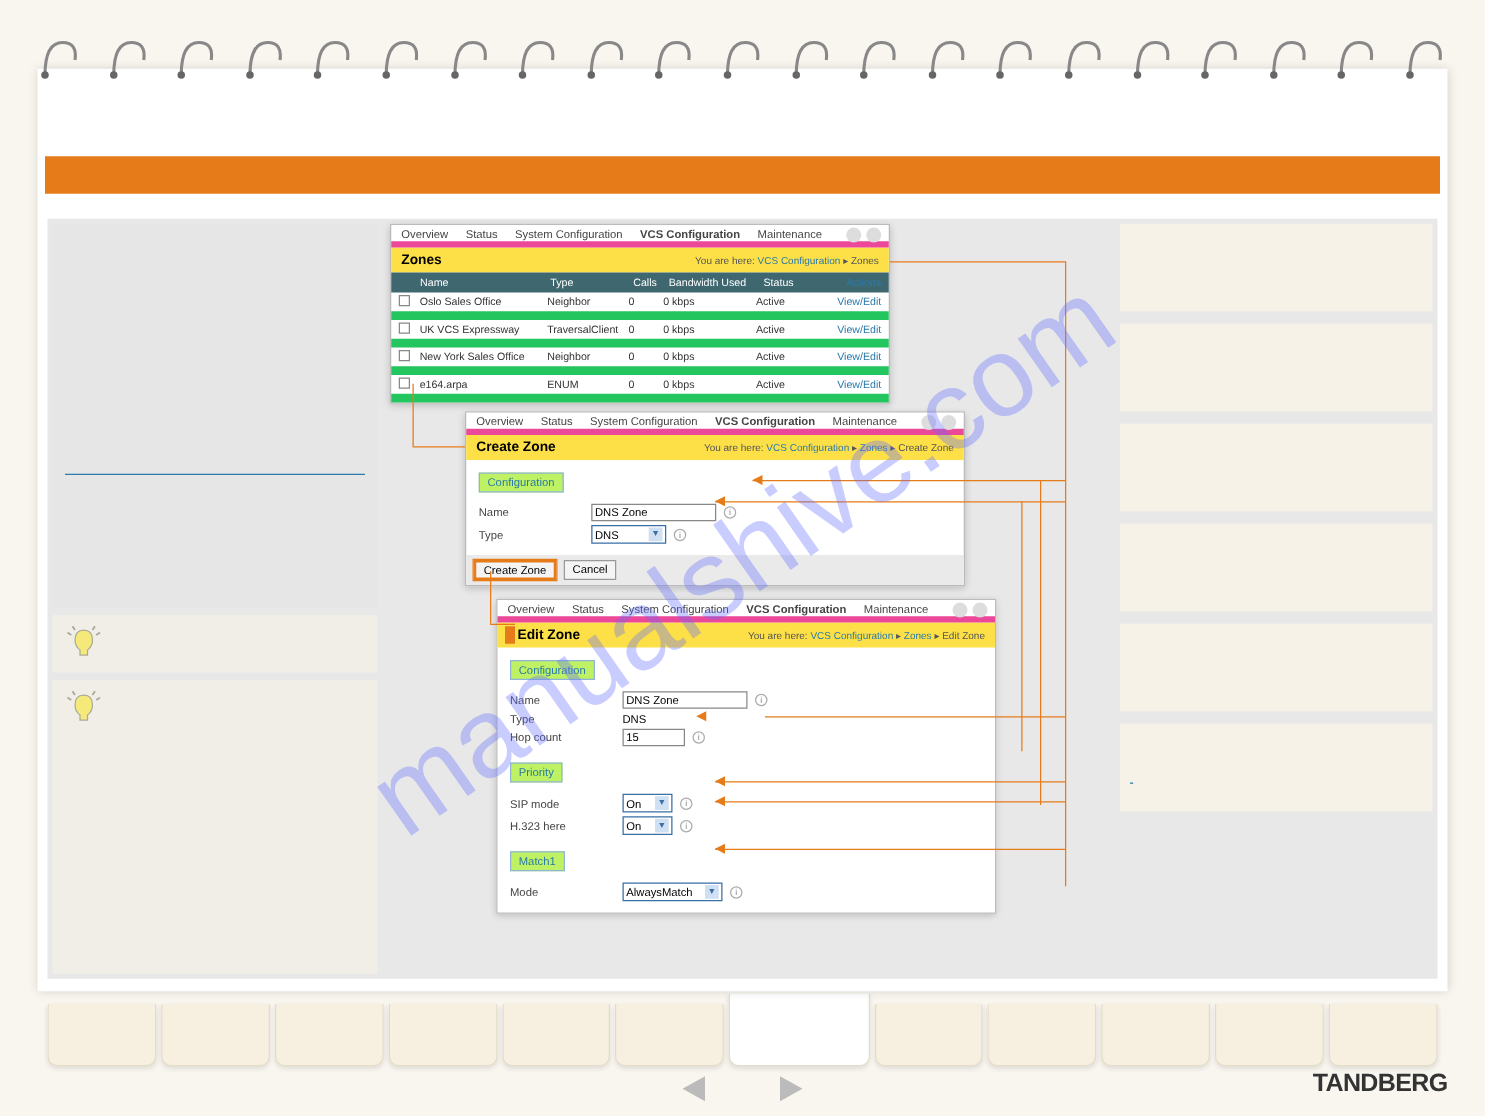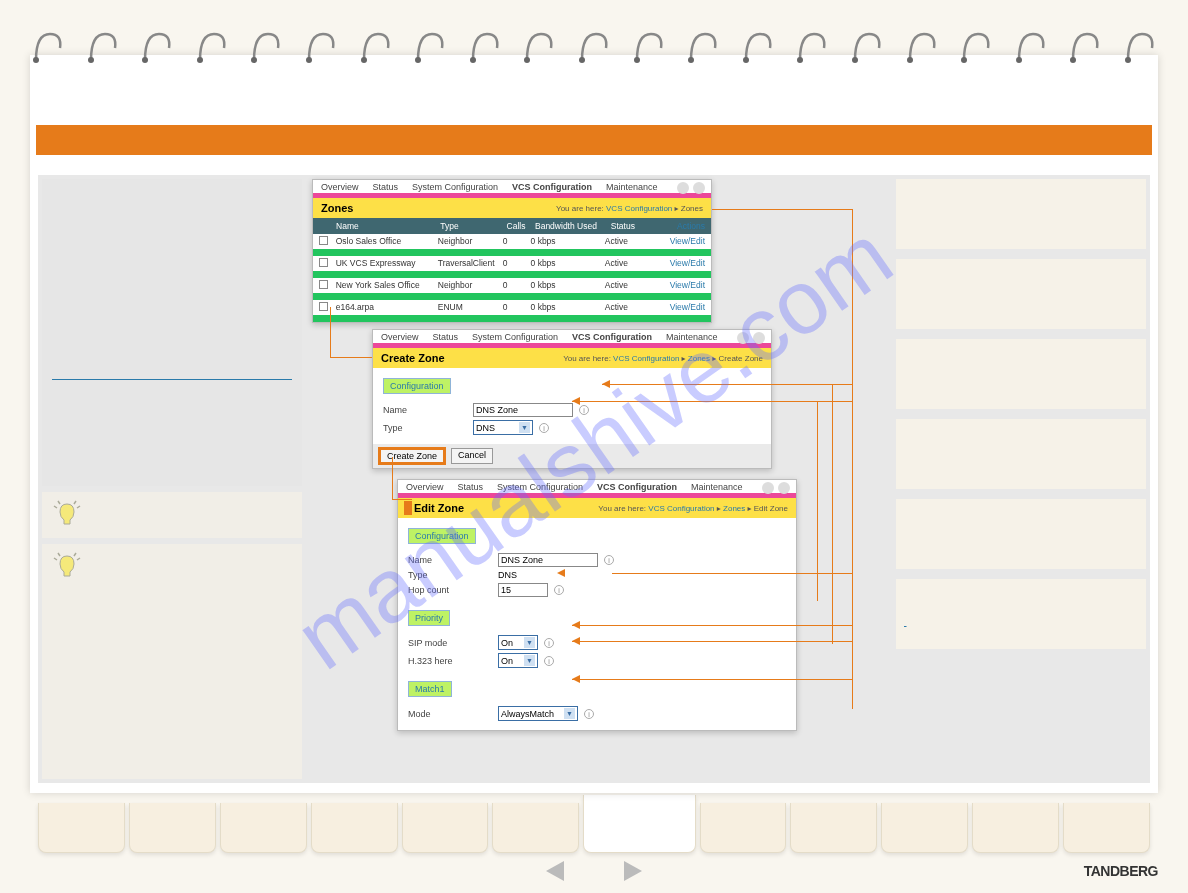--- a/index.html
+++ b/index.html
@@ -297,21 +297,21 @@
     border-top: 10px solid transparent;
     border-bottom: 10px solid transparent;
   }
   .nav-arrow.left { border-right: 18px solid #bbb; }
   .nav-arrow.right { border-left: 18px solid #bbb; }
   .brand {
     position: absolute;
     bottom: 14px;
     right: 30px;
     font-weight: 900;
-    font-size: 14px;
+    font-size: 20px;
     letter-spacing: -0.5px;
     color: #333;
     z-index: 30;
   }
 </style>
 </head>
 <body>
 
 <div class="watermark">manualshive.com</div>
 

